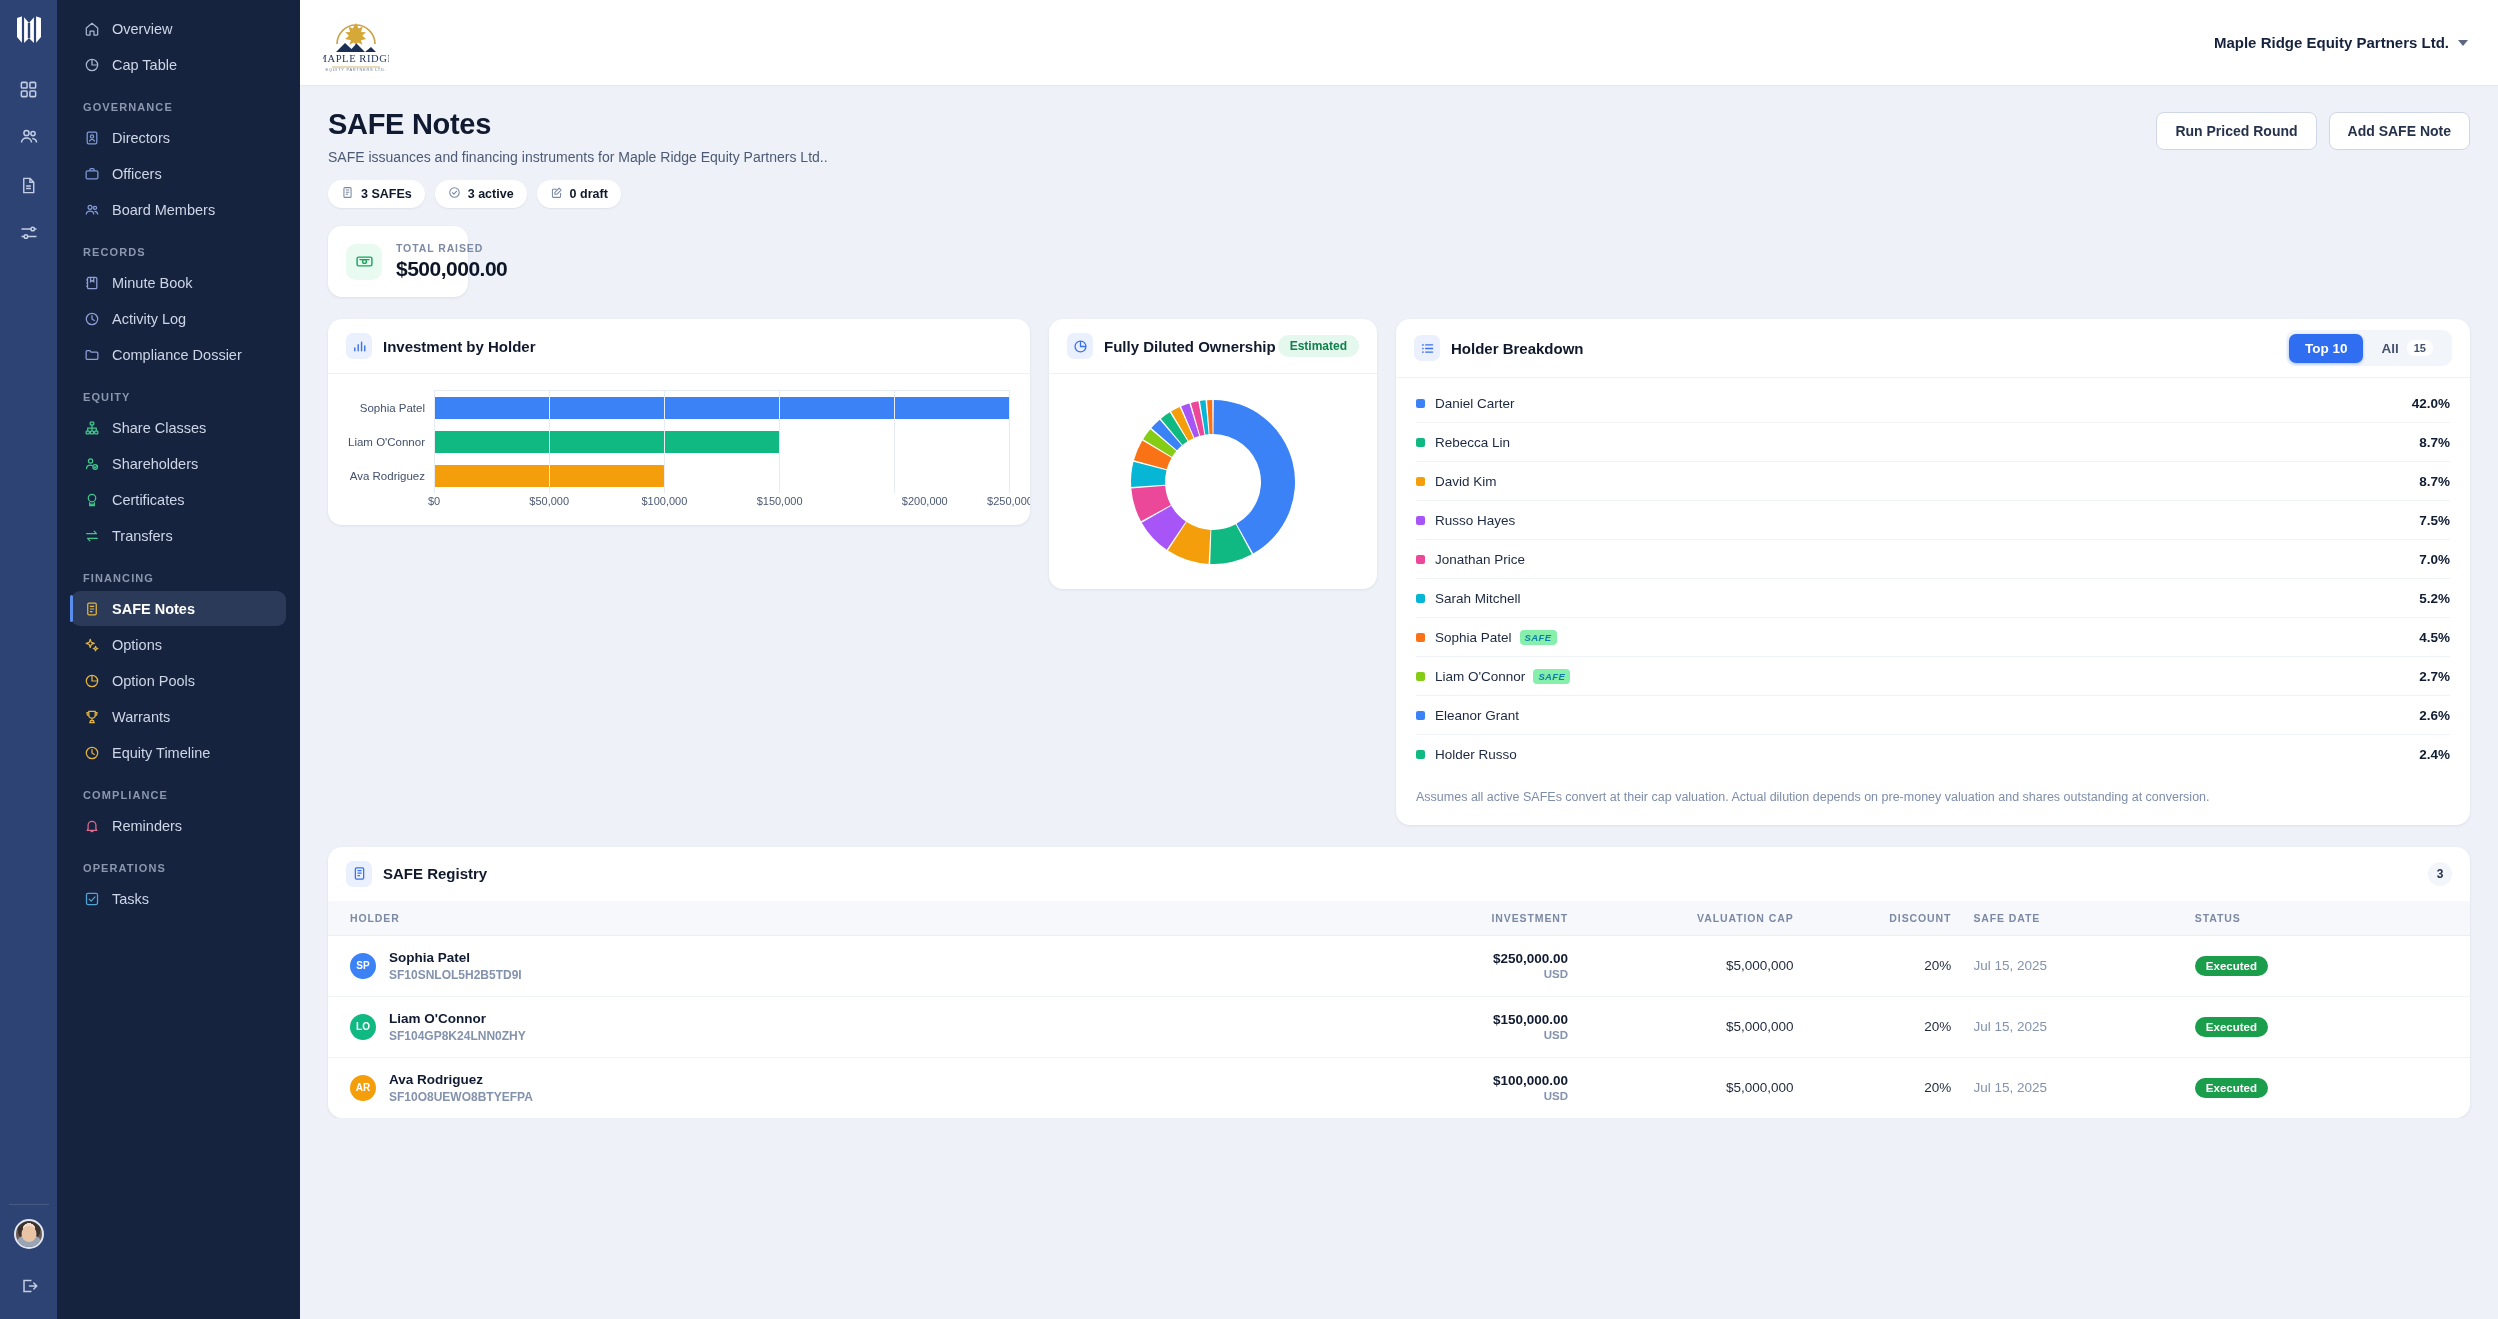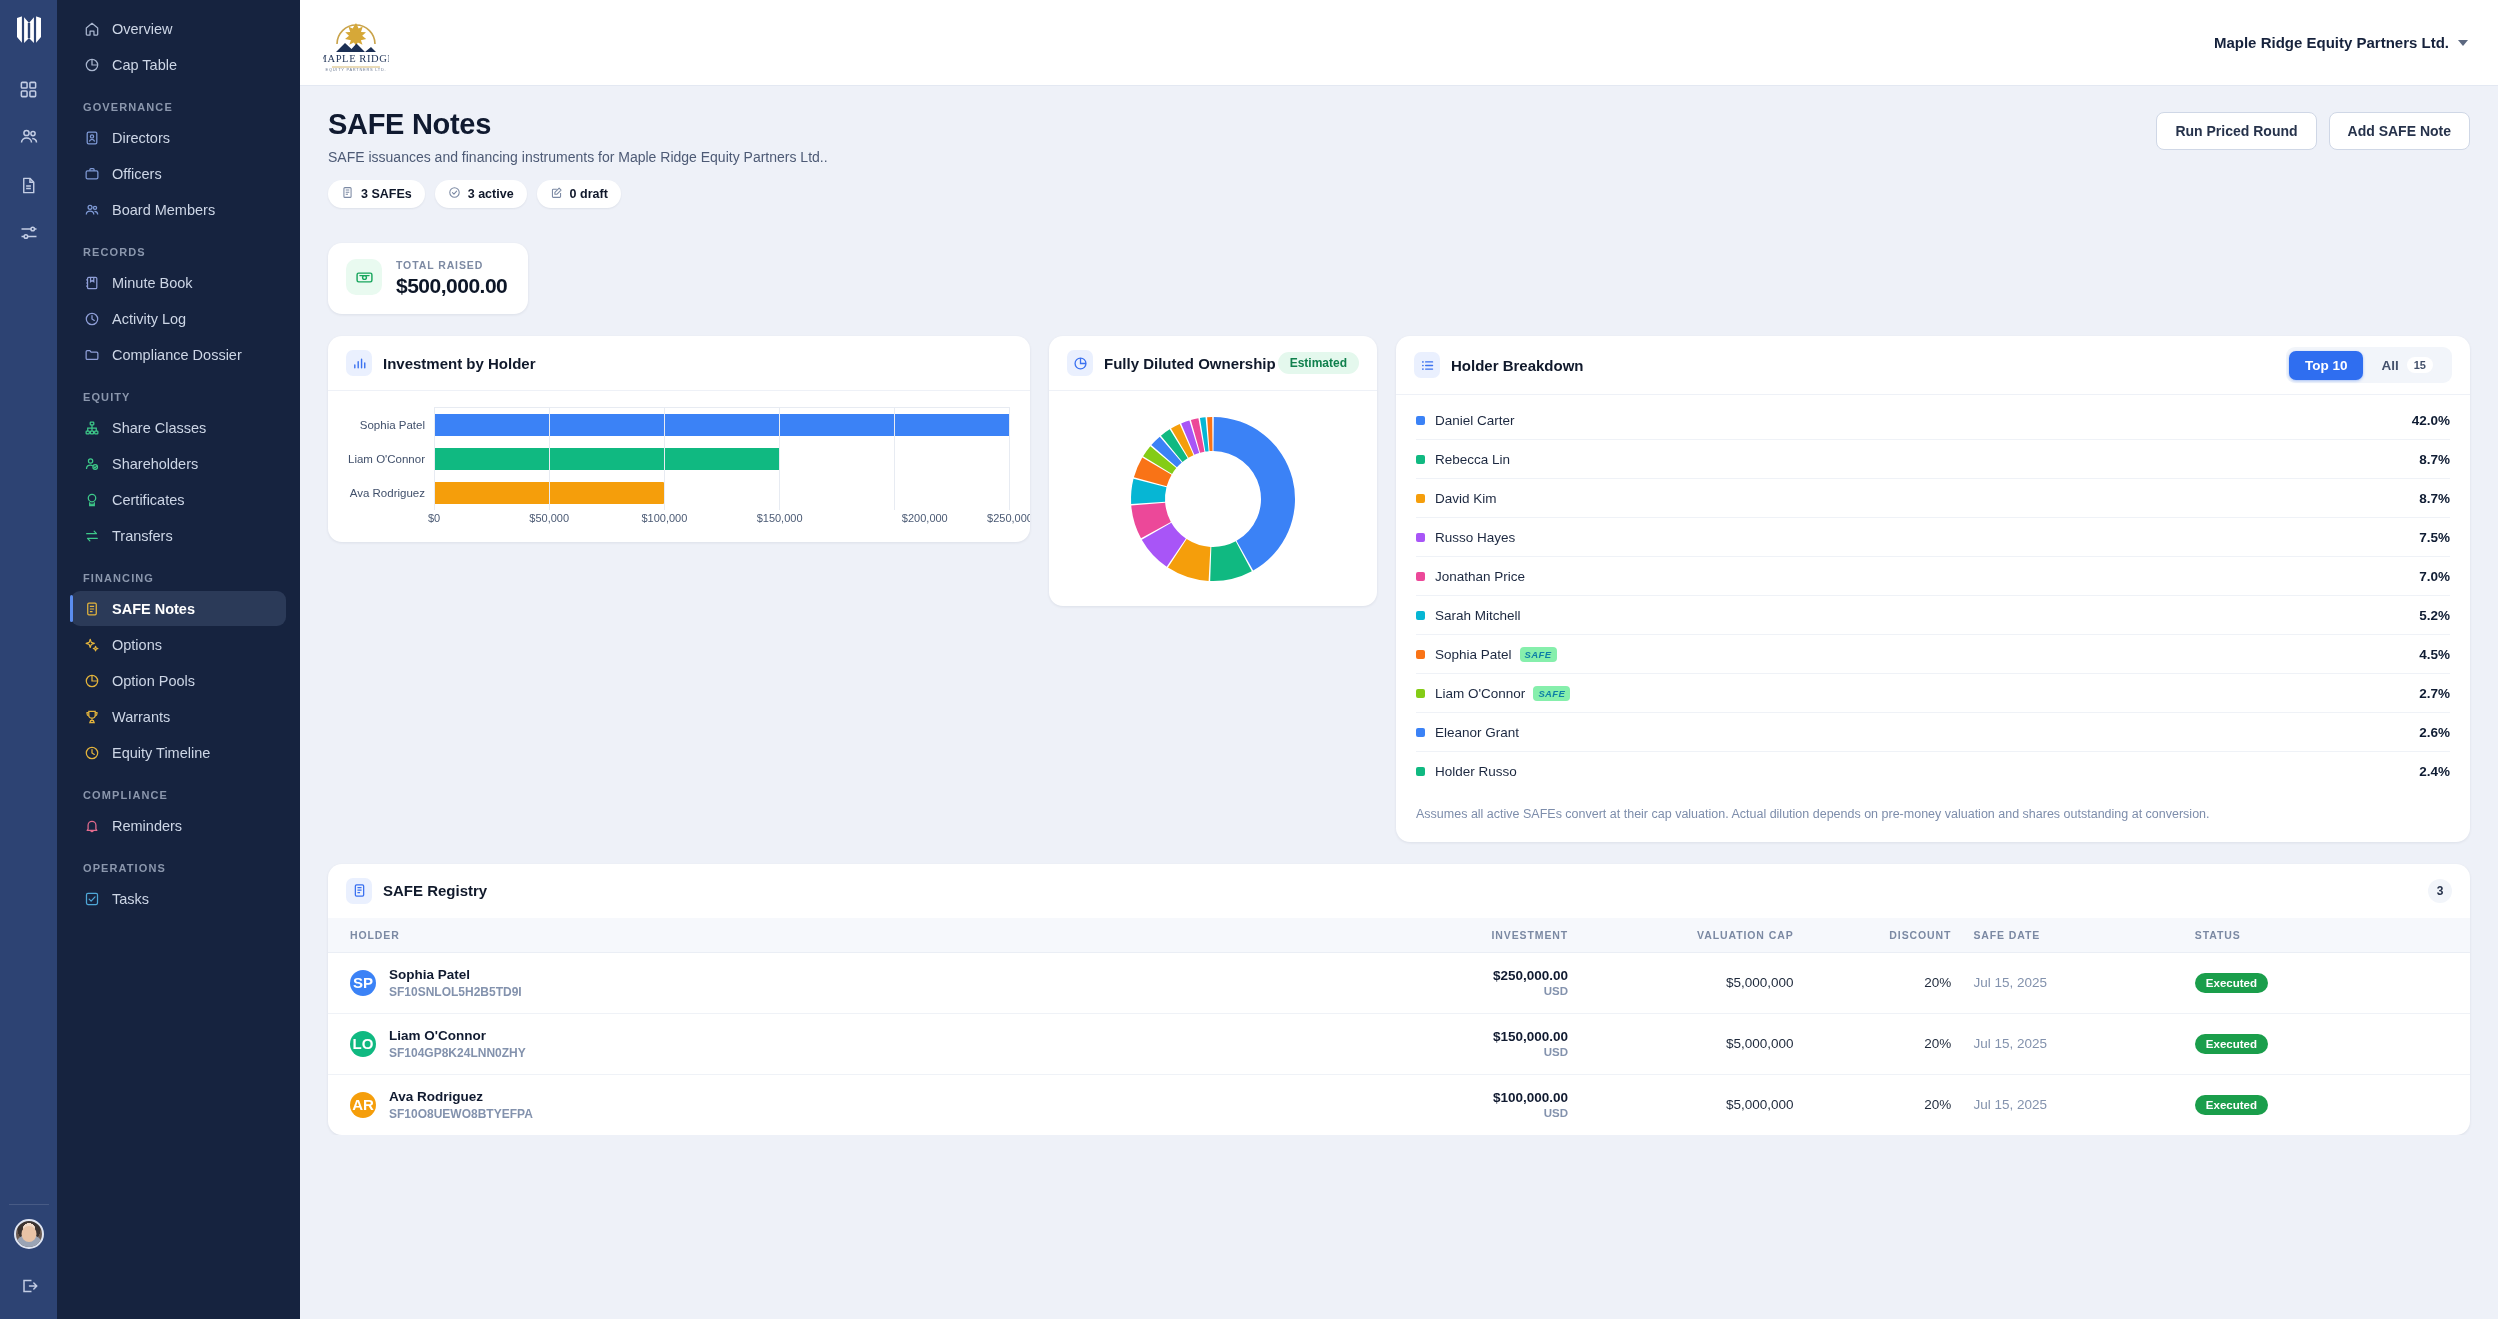--- a/index.html
+++ b/index.html
@@ -96,22 +96,22 @@
     box-shadow: 0 1px 2px rgba(17,28,56,.07);
   }
   .head-actions { display:flex; gap:12px; padding-top:4px;}
   .btn-outline {
     background:#fff; border:1px solid #cfd7e6; border-radius:8px;
     padding:10px 18px; font-size:14px; font-weight:bold; color:#26324b; cursor:pointer;
     font-family:inherit;
   }
 
   .kpi {
-    margin-top: 35px; background:#fff; border-radius:14px; width:200px;
-    padding:16px 18px; display:flex; gap:14px;
+    margin-top: 18px; background:#fff; border-radius:14px; width:140px;
+    padding:16px 18px; display:flex; align-items:center; gap:14px;
     box-shadow:0 1px 3px rgba(17,28,56,.08);
   }
   .kpi-ic { width:36px;height:36px;border-radius:10px;background:#e9faf0;display:flex;align-items:center;justify-content:center;flex:0 0 36px;}
   .kpi-label { font-size:10.5px; letter-spacing:.9px; font-weight:bold; color:#7d8aa3;}
   .kpi-value { font-size:21px; font-weight:bold; color:#0d1627; margin-top:3px; letter-spacing:-.5px;}
 
   
   .row { display:flex; gap:19px; margin-top:22px; align-items:flex-start;}
   .card { background:#fff; border-radius:14px; box-shadow:0 1px 3px rgba(17,28,56,.08); overflow:hidden;}
   .card-head {
@@ -168,21 +168,21 @@
   table { width:100%; border-collapse:collapse;}
   thead th {
     background:#f6f8fc; font-size:10.5px; letter-spacing:.9px; color:#7b89a3; font-weight:bold;
     text-align:left; padding:11px 0; text-transform:uppercase;
     border-bottom:1px solid #eaeef5;
   }
   thead th.r { text-align:right;}
   tbody td { padding:14px 0; border-bottom:1px solid #eff2f7; font-size:13.5px; vertical-align:middle;}
   tbody tr:last-child td { border-bottom:none;}
   .holder-cell { display:flex; align-items:center; gap:13px; padding-left:22px;}
-  .av { width:26px;height:26px;border-radius:50%;color:#fff;font-size:15px;font-weight:bold;display:flex;align-items:center;justify-content:center;flex:0 0 26px;}
+  .av { width:26px;height:26px;border-radius:50%;color:#fff;font-size:10px;font-weight:bold;display:flex;align-items:center;justify-content:center;flex:0 0 26px;}
   .hn { font-size:13.5px; font-weight:bold; color:#101a30;}
   .hid { font-size:12px; color:#8392ad; font-weight:bold; margin-top:3px;}
   .amt { font-weight:bold; color:#101a30; font-size:13.5px;}
   .cur { font-size:11.5px; color:#8392ad; font-weight:bold; margin-top:2px;}
   .date { color:#8392ad;}
   .badge-exec { background:#1a9e4b; color:#fff; font-size:11.5px; font-weight:bold; border-radius:999px; padding:4px 11px; display:inline-block;}
 </style>
 </head>
 <body>
 

